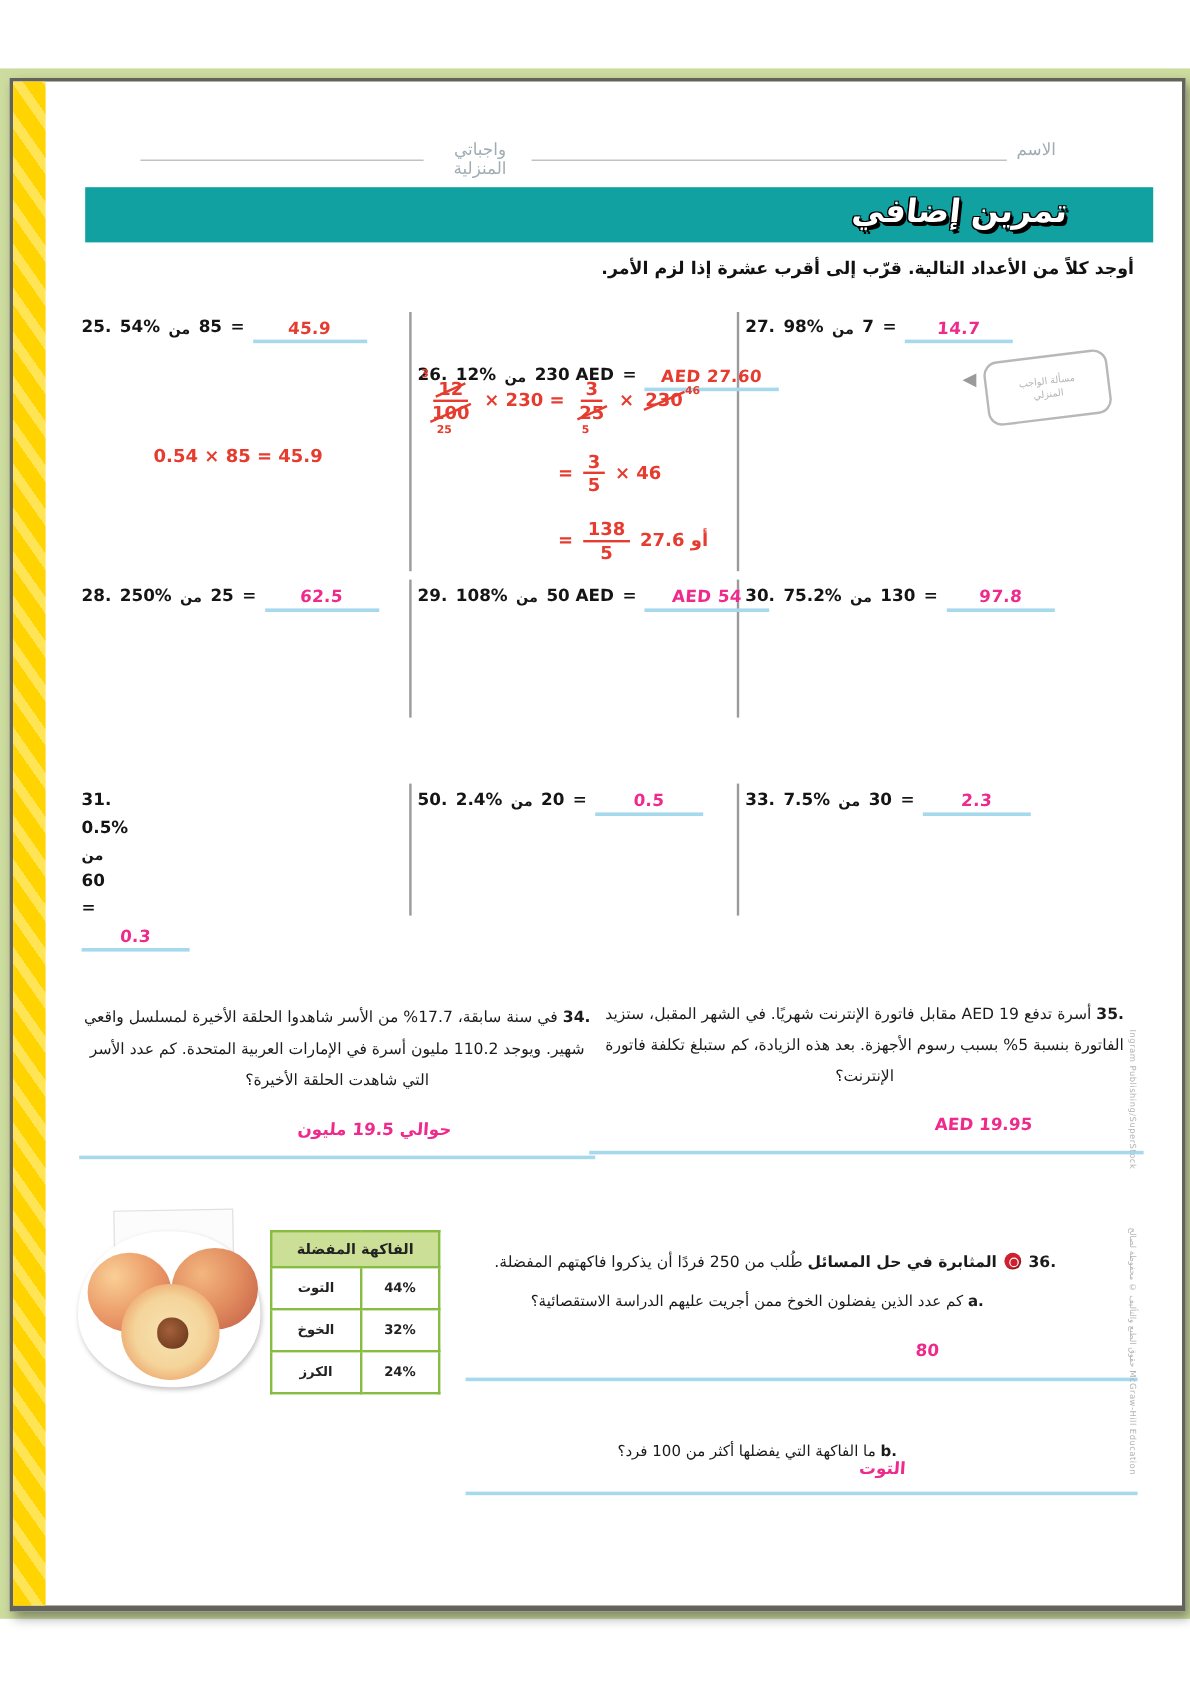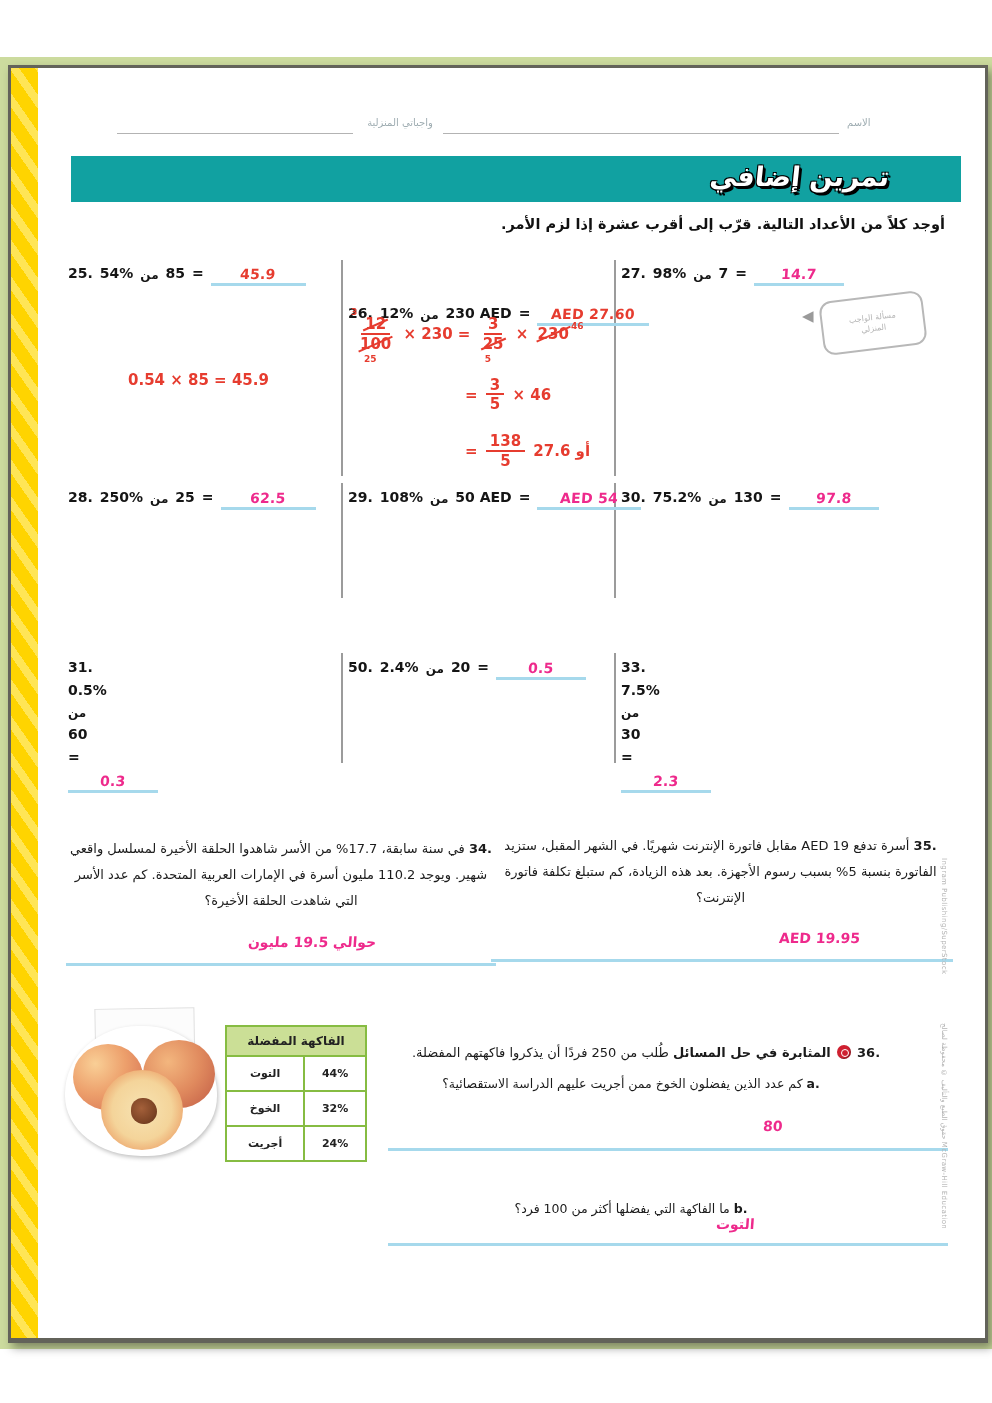--- a/index.html
+++ b/index.html
@@ -4,21 +4,21 @@
 <style>
   html,body{margin:0;padding:0;background:#fff;}
   .stage{position:relative;width:992px;height:1403px;background:#ffffff;overflow:hidden;
          font-family:"DejaVu Sans","Liberation Sans",sans-serif;}
   .backdrop{position:absolute;left:0;top:57px;width:992px;height:1292px;background:#ccdb9e;}
   .page{position:absolute;left:8px;top:65px;width:974px;height:1270px;background:#ffffff;
         border:3px solid #63635a;border-bottom-width:5px;box-shadow:4px 5px 9px rgba(0,0,0,.38);}
   .ystripe{position:absolute;left:0;top:0;bottom:0;width:27px;
         background:repeating-linear-gradient(55deg,#ffd400 0 13px,#ffe556 13px 21px);}
   .hline{position:absolute;border-top:1.5px solid #b3b3b3;}
-  .hdr-label{position:absolute;font-size:10px;color:#9fadb2;}
+  .hdr-label{position:absolute;font-size:14px;color:#9fadb2;}
   .banner{position:absolute;left:60px;top:88px;width:890px;height:46px;background:#11a1a1;}
   .banner-title{position:absolute;right:72px;top:5px;color:#fff;font-size:27px;font-weight:900;
         transform:skewX(-6deg);letter-spacing:1px;
         text-shadow:2px 2px 0 #000,-1px -1px 0 #000,1px -1px 0 #000,-1px 1px 0 #000,3px 3px 0 #000;}
   .instruction{position:absolute;right:40px;top:148px;font-size:14.5px;font-weight:bold;color:#111;direction:rtl;}
   .prob{position:absolute;display:flex;align-items:baseline;gap:7px;font-size:14px;font-weight:bold;color:#151515;direction:ltr;}
   .pof{font-size:12px;position:relative;top:1px;}
   .blank{display:inline-block;border-bottom:3px solid #a6d9ec;text-align:center;position:relative;top:2px;}
   .w95{width:95px;} .w112{width:112px;} .w90{width:90px;} .w104{width:104px;}
   .ans{display:inline-block;font-weight:bold;transform:skewX(-4deg);font-size:14px;letter-spacing:.3px;
@@ -191,21 +191,21 @@
       <span class="blank w90"><span class="ans ink-pink">0.3</span></span>
     </div>
     <div class="prob" style="left:337px;top:591px;">
       <span>50.</span>
       <span>2.4%</span>
       <span class="pof">من</span>
       <span>20</span>
       <span>=</span>
       <span class="blank w90"><span class="ans ink-pink">0.5</span></span>
     </div>
-    <div class="prob" style="left:610px;top:591px;flex-direction:column;">
+    <div class="prob" style="left:610px;top:591px;">
       <span>33.</span>
       <span>7.5%</span>
       <span class="pof">من</span>
       <span>30</span>
       <span>=</span>
       <span class="blank w90"><span class="ans ink-pink">2.3</span></span>
     </div>
 
     <div class="wp" style="left:55px;top:768px;width:430px;">
       <span class="num-ltr">34.</span>
@@ -248,21 +248,21 @@
           </tr>
       <tr>
         <td>التوت</td>
         <td>44%</td>
       </tr>
       <tr>
         <td>الخوخ</td>
         <td>32%</td>
       </tr>
       <tr>
-        <td>أجريت</td>
+        <td>الكرز</td>
         <td>24%</td>
       </tr>
     </tbody>
       </table>
 
     <div class="photo">
       <div class="backbox"></div>
       <div class="blob"></div>
       <div class="peach p1"></div>
       <div class="peach p2"></div>

